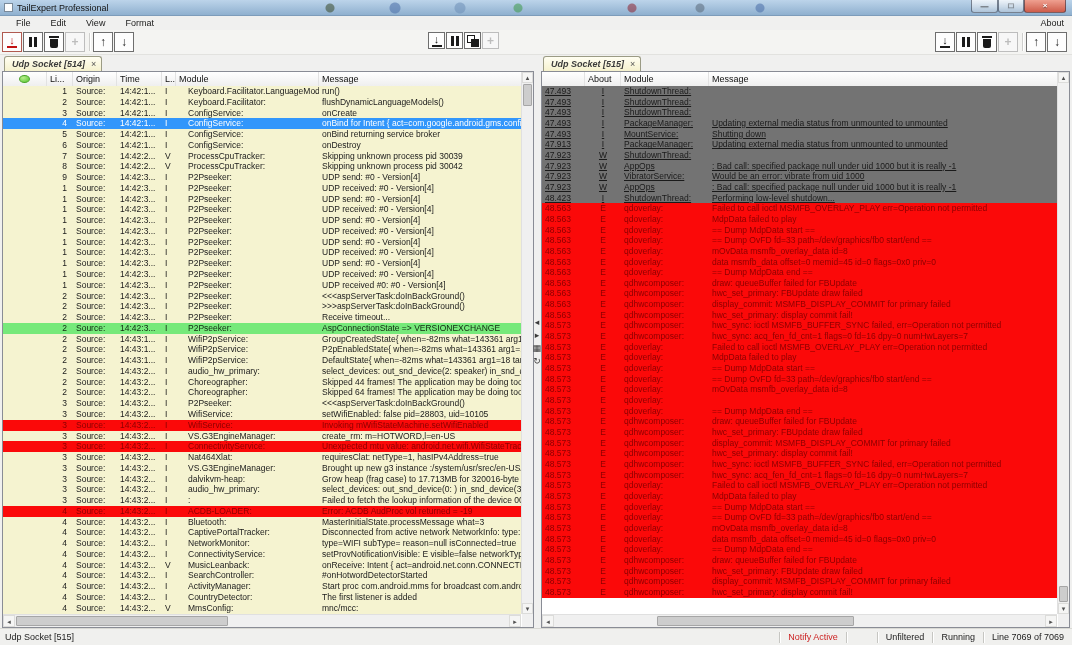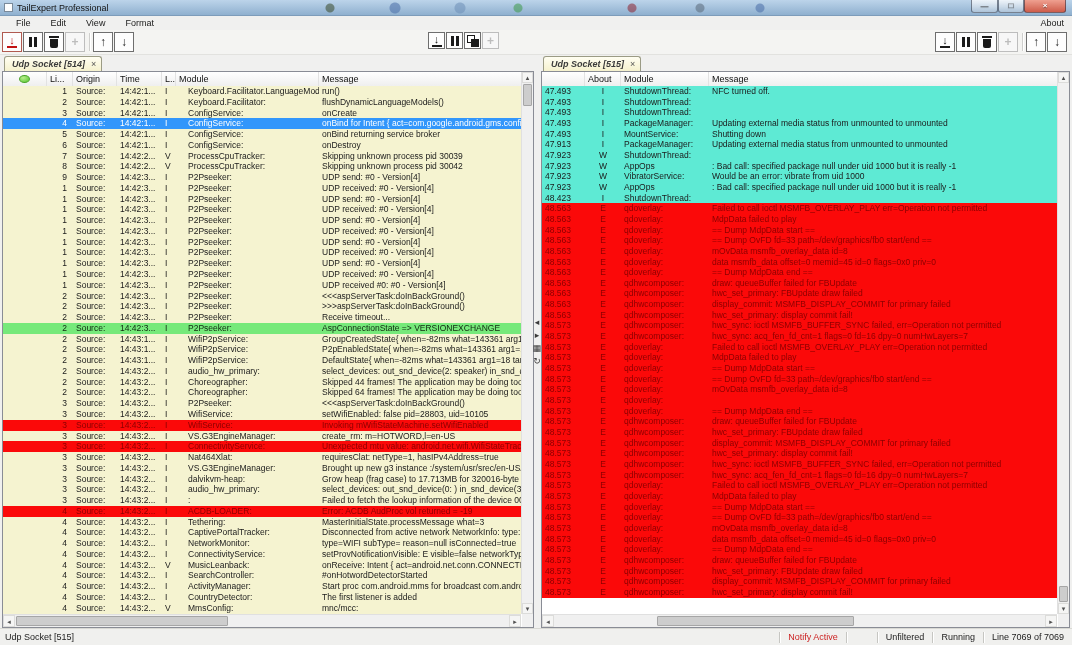--- a/index.html
+++ b/index.html
@@ -84,21 +84,21 @@
   .leftp .row{height:10.775px;line-height:10.8px;background:#f5f3d0;}
   .rightp .row{height:10.67px;line-height:10.7px;}
   .cell{flex:none;overflow:hidden;padding:0 3px;box-sizing:border-box;}
   .lc0{width:44px}.lc1{width:26px;text-align:right;padding-right:6px}.lc2{width:44px}
   .lc3{width:45px}.lc4{width:14px}.lc5{width:143px}.lc6{flex:1 1 auto;width:auto}
   .rows .lc5{padding-left:12px}
   .rc0{width:43px}.rc1{width:36px;text-align:center}.rc2{width:88px}.rc3{flex:1 1 auto;width:auto}
   .row.sel{background:#3296fb !important;color:#fff;}
   .row.green{background:#76e97a !important;color:#102810;}
   .row.red{background:#fb0909 !important;color:#8b0000;}
-  .row.pink{background:#5eead4;color:#1a1a1a;}
+  .row.pink{background:#737373;color:#1a1a1a;text-decoration:underline;}
   .bubble{width:11px;height:8px;border-radius:50%;margin:0 auto;
           background:radial-gradient(ellipse at 35% 30%,#b9ef8c,#55c531);border:1px solid #49a428;box-sizing:border-box;}
 
   
   .vscroll{position:absolute;top:0;bottom:13px;right:0;width:11px;background:#f0f0f0;border-left:1px solid #e0e0e0;}
   .hscroll{position:absolute;left:0;right:12px;bottom:0;height:13px;background:#f0f0f0;border-top:1px solid #e0e0e0;box-sizing:border-box;}
   .sa{position:absolute;display:flex;align-items:center;justify-content:center;background:#f5f5f4;
       border:1px solid #dcdcda;color:#505050;font-size:7px;line-height:1;box-sizing:border-box;}
   .vscroll .sa{left:0;right:0;height:11px;top:0;}
   .vscroll .sa.bottom{top:auto;bottom:0;}
@@ -615,21 +615,21 @@
               <span class="cell lc4">I</span>
               <span class="cell lc5">ACDB-LOADER:</span>
               <span class="cell lc6">Error: ACDB AudProc vol returned  = -19</span>
             </div>
             <div class="row ">
               <span class="cell lc0"></span>
               <span class="cell lc1">4</span>
               <span class="cell lc2">Source:</span>
               <span class="cell lc3">14:43:2...</span>
               <span class="cell lc4">I</span>
-              <span class="cell lc5">Tethering:</span>
+              <span class="cell lc5">Bluetooth:</span>
               <span class="cell lc6">MasterInitialState.processMessage what=3</span>
             </div>
             <div class="row ">
               <span class="cell lc0"></span>
               <span class="cell lc1">4</span>
               <span class="cell lc2">Source:</span>
               <span class="cell lc3">14:43:2...</span>
               <span class="cell lc4">I</span>
               <span class="cell lc5">CaptivePortalTracker:</span>
               <span class="cell lc6">Disconnected from active network NetworkInfo: type: WIFI[], stat</span>
@@ -731,21 +731,20 @@
             <div class="hc rc0"></div>
             <div class="hc rc1">About</div>
             <div class="hc rc2">Module</div>
             <div class="hc rc3">Message</div>
           </div>
         <div class="rows">
             <div class="row pink">
               <span class="cell rc0">47.493</span>
               <span class="cell rc1">I</span>
               <span class="cell rc2">ShutdownThread:</span>
-              <span class="cell rc3">NFC turned off.</span>
             </div>
             <div class="row pink">
               <span class="cell rc0">47.493</span>
               <span class="cell rc1">I</span>
               <span class="cell rc2">ShutdownThread:</span>
             </div>
             <div class="row pink">
               <span class="cell rc0">47.493</span>
               <span class="cell rc1">I</span>
               <span class="cell rc2">ShutdownThread:</span>
@@ -788,20 +787,21 @@
             <div class="row pink">
               <span class="cell rc0">47.923</span>
               <span class="cell rc1">W</span>
               <span class="cell rc2">AppOps</span>
               <span class="cell rc3">: Bad call: specified package null under uid 1000 but it is really -1</span>
             </div>
             <div class="row pink">
               <span class="cell rc0">48.423</span>
               <span class="cell rc1">I</span>
               <span class="cell rc2">ShutdownThread:</span>
+              <span class="cell rc3">Performing low-level shutdown...</span>
             </div>
             <div class="row red">
               <span class="cell rc0">48.563</span>
               <span class="cell rc1">E</span>
               <span class="cell rc2">qdoverlay:</span>
               <span class="cell rc3">Failed to call ioctl MSMFB_OVERLAY_PLAY err=Operation not permitted</span>
             </div>
             <div class="row red">
               <span class="cell rc0">48.563</span>
               <span class="cell rc1">E</span>

